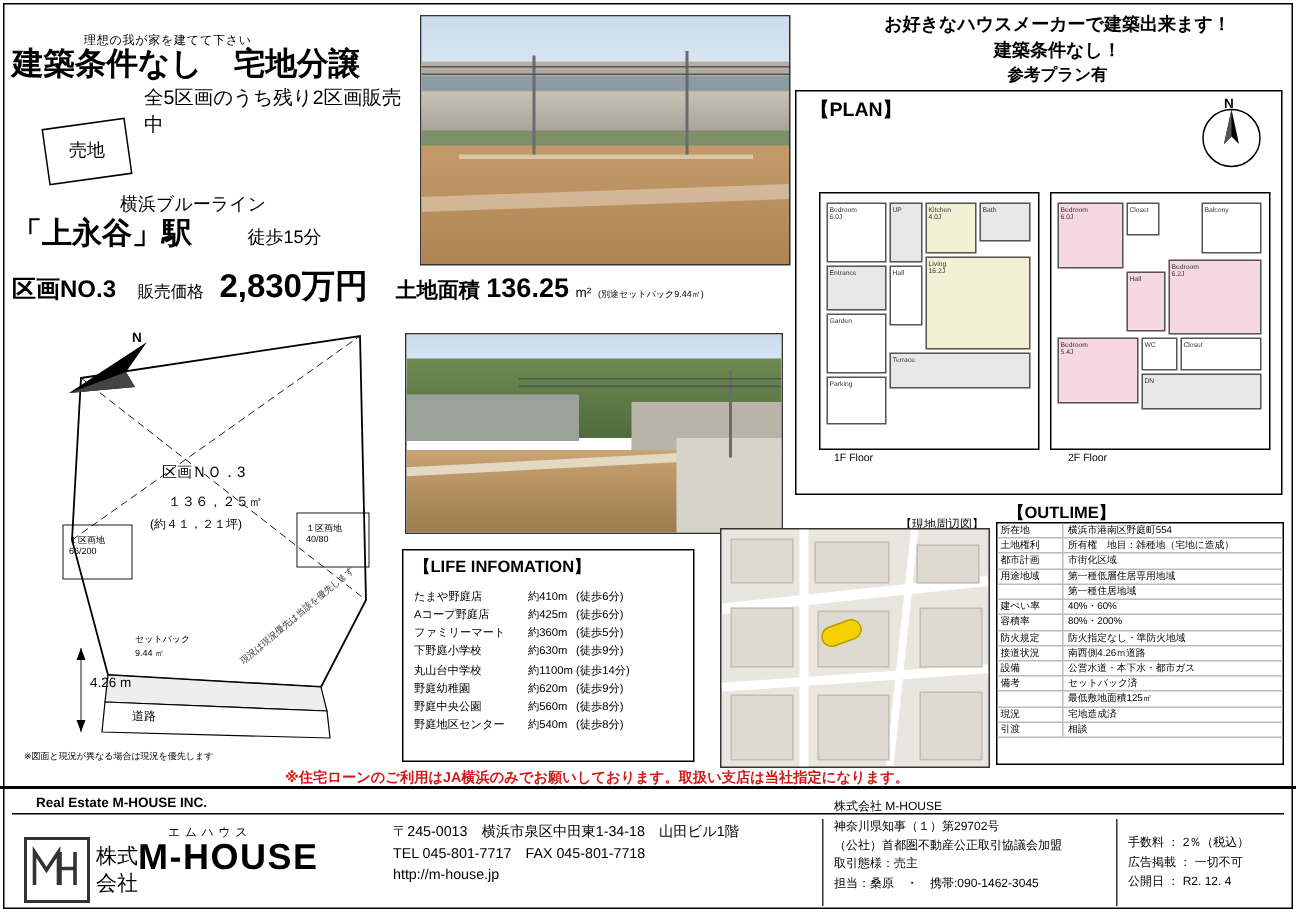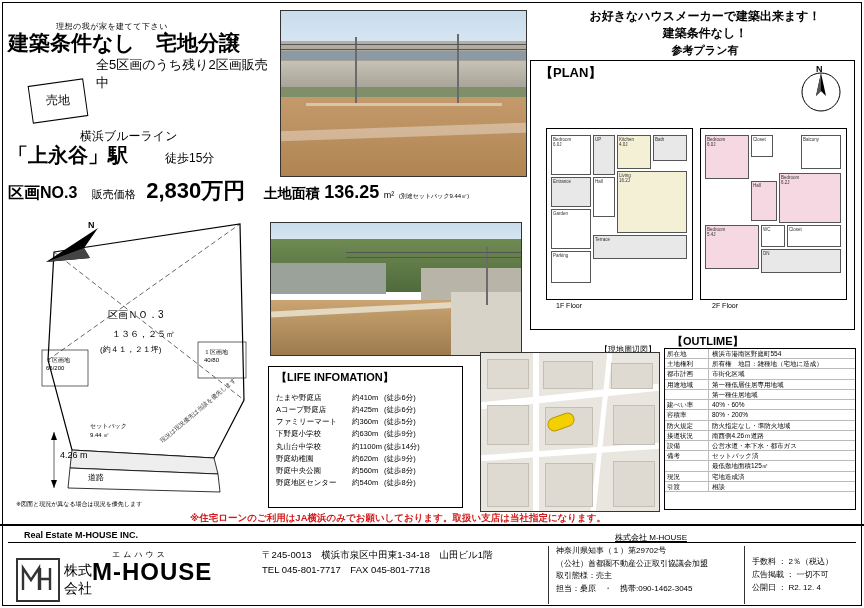--- a/index.html
+++ b/index.html
@@ -386,27 +386,28 @@
     </svg>
   </div>
   <div class="abs" id="kabu" style="white-space:pre-line;">株式
 会社</div>
   <div class="abs" id="mhkana">エムハウス</div>
   <div class="abs" id="mhname">M-HOUSE</div>
 
   <div class="abs" id="addrblock">
     <div>〒245-0013　横浜市泉区中田東1-34-18　山田ビル1階</div>
     <div>TEL 045-801-7717　FAX 045-801-7718</div>
+    <div>http://m-house.jp</div>
   </div>
 
   <div class="abs vline" style="left:548px;top:546px;height:58px;"></div>
   <div class="abs vline" style="left:744px;top:546px;height:58px;"></div>
 
   <div class="abs" id="rightblock">
-    <div style="text-align:center;width:190px;text-decoration:underline;">株式会社 M-HOUSE</div>
+    <div style="width:190px;">株式会社 M-HOUSE</div>
     <div>神奈川県知事（１）第29702号</div>
     <div>（公社）首都圏不動産公正取引協議会加盟</div>
     <div>取引態様：売主</div>
     <div>担当：桑原　・　携帯:090-1462-3045</div>
   </div>
 
   <div class="abs" id="farright">
     <div>手数料 ： 2％（税込）</div>
     <div>広告掲載 ： 一切不可</div>
     <div>公開日 ： R2. 12. 4</div>

